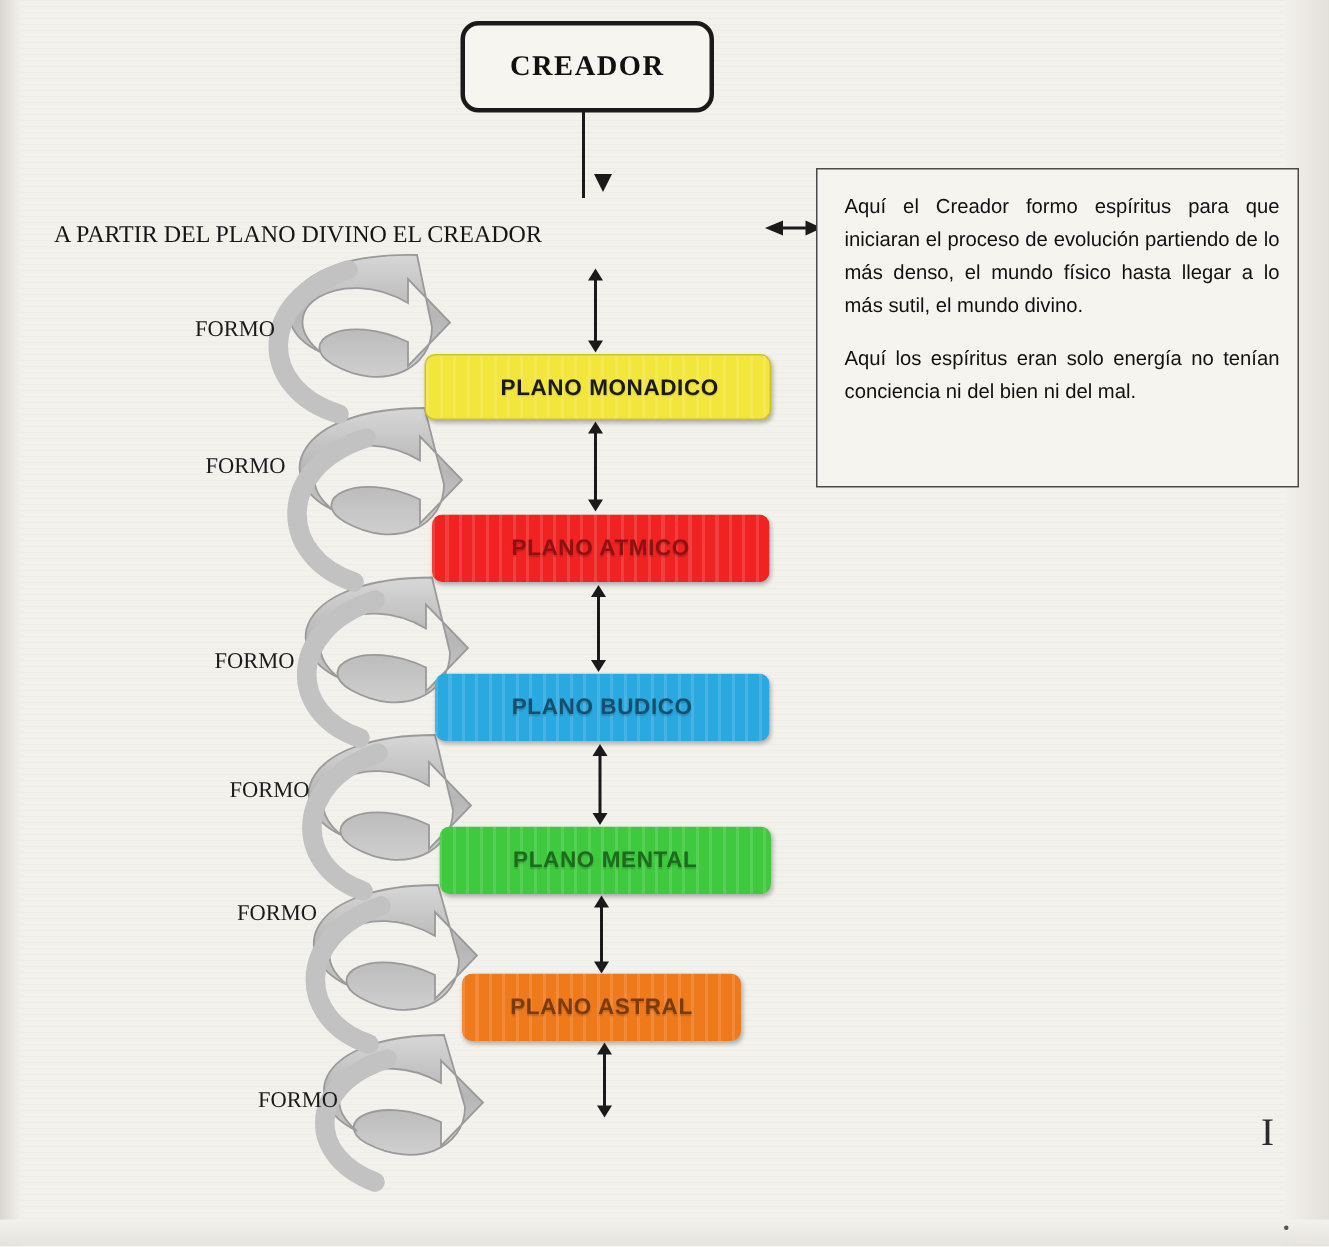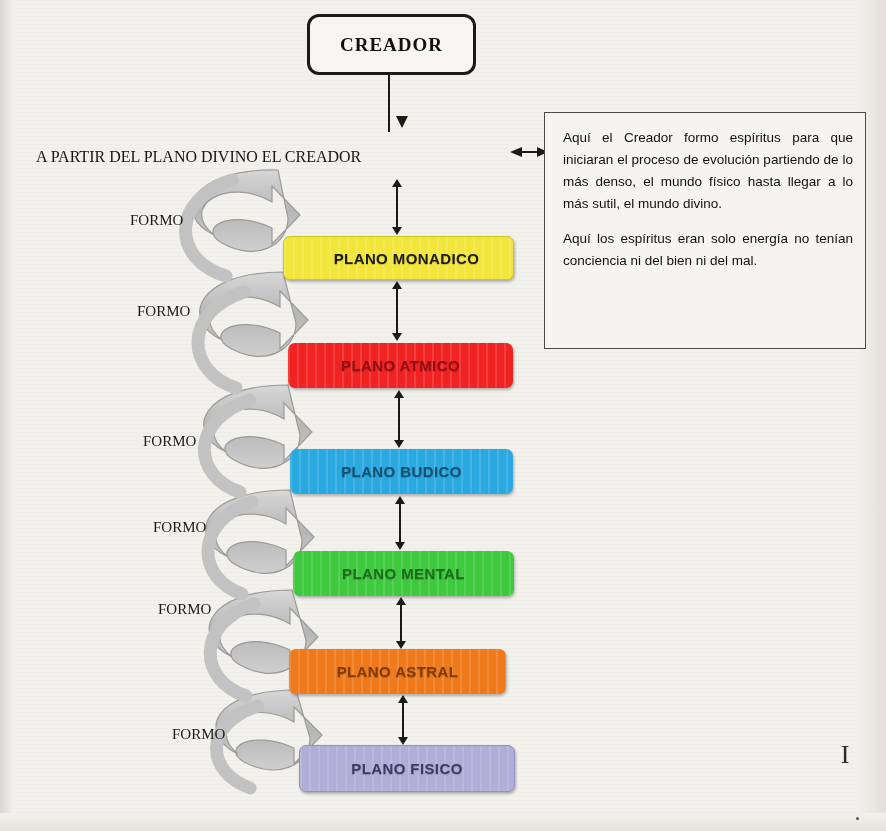--- a/index.html
+++ b/index.html
@@ -129,21 +129,21 @@
     white-space: nowrap;
     margin-top: 44px;
   }
 
   
   .note-box {
     position: absolute;
     left: 544px;
     top: 112px;
     width: 322px;
-    height: 237px;
+    height: 213px;
     border: 1px solid #4a4a4a;
     background: #f6f4ef;
     box-sizing: border-box;
     padding: 14px 12px 10px 18px;
   }
   .note-box p {
     margin: 0 0 14px 0;
     font-family: "Liberation Sans", sans-serif;
     font-size: 13.5px;
     line-height: 1.62;
@@ -262,27 +262,24 @@
   </div>
 
   <div class="plane" style="left:290px; top:449px; width:223px; height:45px; background-color:#2aa8e0;justify-content:center;">
     <span style="color:#14506e;">PLANO BUDICO</span>
   </div>
 
   <div class="plane" style="left:293px; top:551px; width:221px; height:45px; background-color:#3fc93f;">
     <span style="color:#1d6b1d;">PLANO MENTAL</span>
   </div>
 
-  <div class="plane" style="left:289px; top:649px; width:217px; height:45px; background-color:#ef7a1c;">
+  <div class="plane" style="left:308px; top:649px; width:186px; height:45px; background-color:#ef7a1c;">
     <span style="color:#7c3b06;">PLANO ASTRAL</span>
   </div>
 
-  <div class="plane" style="left:299px; top:745px; width:214px; height:45px; background-color:#aeaed8; border:1px solid #9191c0;">
-    <span style="color:#3a3a66;">PLANO FISICO</span>
-  </div>
 
   <div class="v-arrow" style="left:396px; top:186px; height:42px;"></div>
   <div class="v-arrow" style="left:396px; top:288px; height:46px;"></div>
   <div class="v-arrow" style="left:398px; top:397px; height:44px;"></div>
   <div class="v-arrow" style="left:399px; top:503px; height:40px;"></div>
   <div class="v-arrow" style="left:400px; top:604px; height:38px;"></div>
   <div class="v-arrow" style="left:402px; top:702px; height:36px;"></div>
 
   <div class="formo" style="left:130px; top:212px;">FORMO</div>
   <div class="formo" style="left:137px; top:303px;">FORMO</div>

